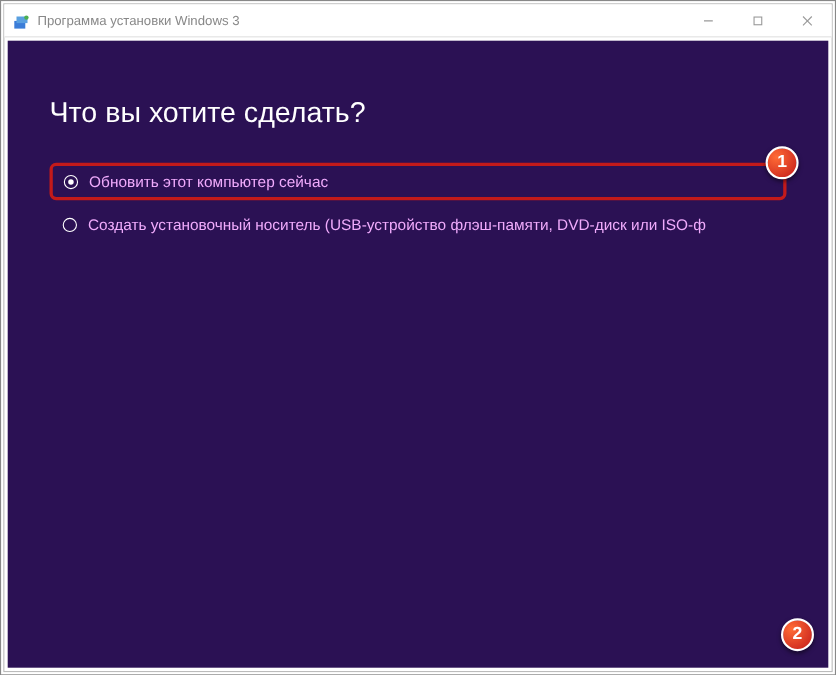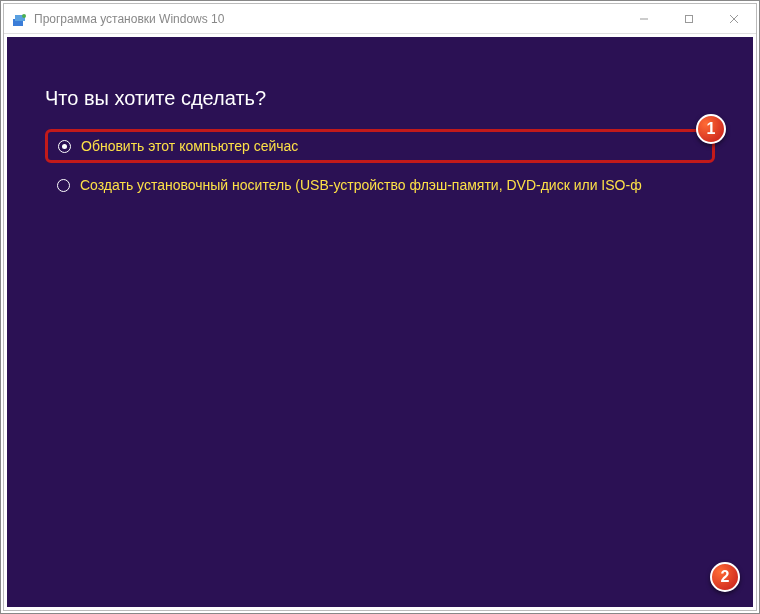--- a/index.html
+++ b/index.html
@@ -50,23 +50,23 @@
       background: #2b1154;
       color: #fff;
       position: absolute;
       top: 33px;
       left: 3px;
       right: 3px;
       bottom: 3px;
       padding: 50px 38px 0 38px;
     }
     .heading {
-      font-size: 20px;
+      font-size: 26px;
       font-weight: 300;
-      margin-bottom: 19px;
+      margin-bottom: 30px;
       color: #fff;
     }
     .options {
       margin-top: 8px;
     }
     .option-row {
       display: flex;
       align-items: center;
       padding: 8px 12px;
       margin-bottom: 6px;
@@ -90,21 +90,21 @@
       flex-shrink: 0;
     }
     .radio.selected::after {
       content: '';
       width: 5px;
       height: 5px;
       background: #fff;
       border-radius: 50%;
     }
     .option-label {
-      color: #fde047;
+      color: #f0abfc;
       white-space: nowrap;
     }
     .callout {
       position: absolute;
       width: 30px;
       height: 30px;
       border-radius: 50%;
       background: radial-gradient(circle at 30% 30%, #ff6b35, #c31a1a);
       border: 2px solid #fff;
       color: #fff;
@@ -151,21 +151,21 @@
 
 <div class="outer-border">
   <div class="titlebar">
     <span class="titlebar-icon">
       <svg viewBox="0 0 16 16" width="16" height="16">
         <rect x="1" y="8" width="10" height="7" fill="#3b7dd8"></rect>
         <rect x="3" y="4" width="10" height="6" fill="#5aa0e0"></rect>
         <circle cx="12" cy="5" r="2" fill="#4caf50"></circle>
       </svg>
     </span>
-    <span class="titlebar-title">Программа установки Windows 10</span>
+    <span class="titlebar-title">Программа установки Windows 3</span>
     <div class="window-controls">
       <div class="win-btn">
         <svg width="10" height="10" viewBox="0 0 10 10">
             <line x1="1" y1="5" x2="9" y2="5" stroke="#999" stroke-width="1"></line>
           </svg>
       </div>
       <div class="win-btn">
         <svg width="10" height="10" viewBox="0 0 10 10">
             <rect x="1.5" y="1.5" width="7" height="7" fill="none" stroke="#999" stroke-width="1"></rect>
           </svg>

